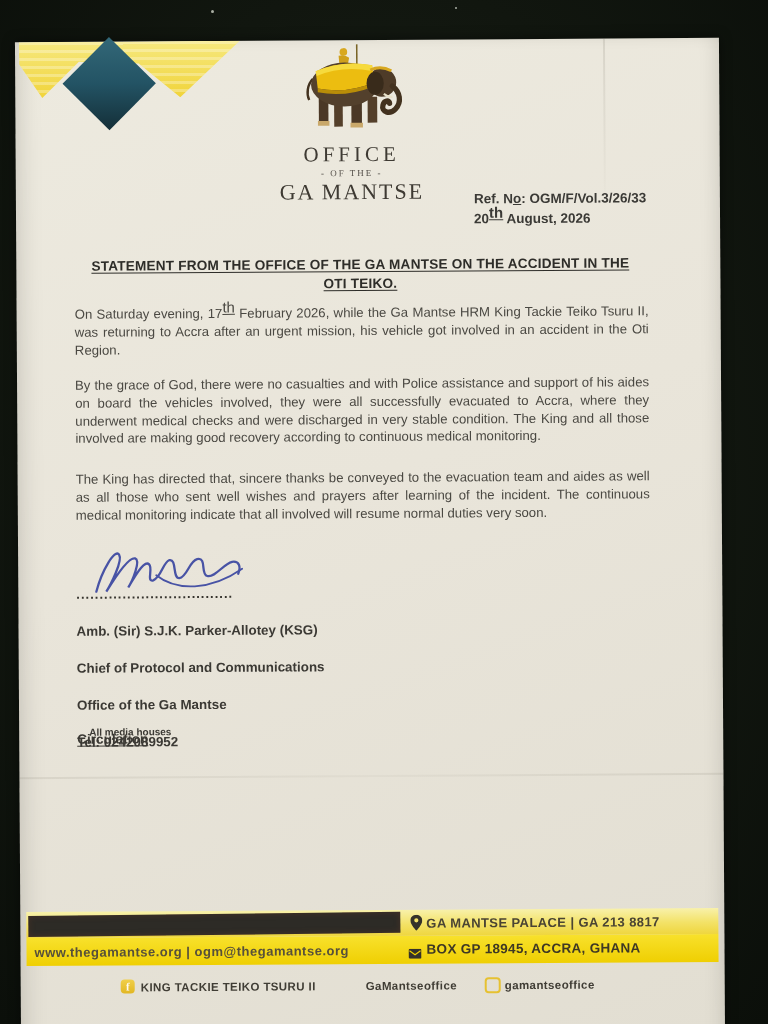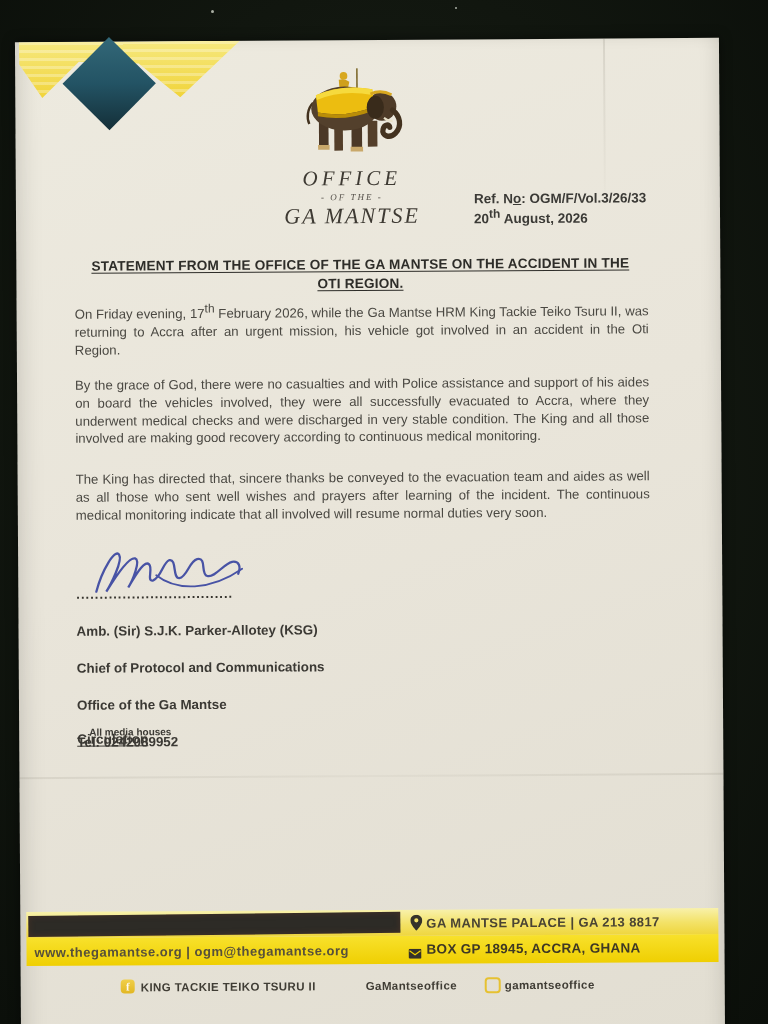--- a/index.html
+++ b/index.html
@@ -27,30 +27,30 @@
       linear-gradient(180deg,#f6e87e 0%,#eecb1d 80%);
     clip-path:polygon(0 0, 96% 0, 70% 56%, 52% 22%, 26% 20%, 10% 56%, 0 22%);
   }
   .deco-teal{
     position:absolute;left:57px;top:9px;width:66px;height:66px;
     background:linear-gradient(135deg,#336878 0%,#235364 50%,#142f38 100%);
     transform:rotate(45deg);
   }
 
   
-  .logo-wrap{position:absolute;top:28px;left:50%;transform:translateX(-16px);width:0;font-style:italic;}
+  .logo-wrap{position:absolute;top:4px;left:50%;transform:translateX(-16px);width:0;}
   .logo-inner{position:relative;left:-100px;width:200px;text-align:center;}
   .logo-inner svg{display:block;margin:0 auto;}
   .lh-office{font-family:"Liberation Serif",serif;font-size:21px;letter-spacing:4px;color:#3e3a33;margin-top:2px;}
   .lh-ofthe{font-family:"Liberation Serif",serif;font-size:9px;letter-spacing:2px;color:#55504a;margin-top:1px;}
   .lh-gamantse{font-family:"Liberation Serif",serif;font-size:22px;letter-spacing:2px;color:#3e3a33;margin-top:1px;white-space:nowrap;}
 
   .ref-block{position:absolute;left:458px;top:150px;font-size:13.5px;font-weight:600;color:#3b3a36;line-height:20px;white-space:nowrap;}
   .ref-block .u{text-decoration:underline;}
-  sup{font-size:12px;vertical-align:super;line-height:0;}
+  sup{font-size:15px;vertical-align:super;line-height:0;text-decoration:underline;}
 
   .title{position:absolute;left:54px;top:215px;width:580px;text-align:center;font-size:13.6px;font-weight:bold;color:#2e2d29;line-height:19px;letter-spacing:.2px;}
   .title span{text-decoration:underline;text-underline-offset:2px;}
 
   .para{position:absolute;left:58px;width:574px;font-size:13.2px;line-height:17.8px;color:#4a4842;text-align:justify;margin:0;}
   .p1{top:264px;} .p2{top:335px;} .p3{top:429px;}
 
   
   .sig-svg{position:absolute;left:70px;top:498px;}
   .sig-dots{position:absolute;left:58px;top:545px;font-size:13px;font-weight:bold;letter-spacing:1px;color:#35332d;white-space:nowrap;}
@@ -138,24 +138,24 @@
     </div>
   </div>
 
   <div class="ref-block">
     <div><span>Ref. N</span><span class="u">o</span><span>: OGM/F/Vol.3/26/33</span></div>
     <div><span>20</span><sup>th</sup><span> August, 2026</span></div>
   </div>
 
   <div class="title">
     <span>STATEMENT FROM THE OFFICE OF THE GA MANTSE ON THE ACCIDENT IN THE</span><br>
-    <span>OTI REGION.</span>
-  </div>
-
-  <p class="para p1"><span>On Friday evening, 17</span><sup>th</sup><span> February 2026, while the Ga Mantse HRM King Tackie Teiko Tsuru II, was returning to Accra after an urgent mission, his vehicle got involved in an accident in the Oti Region.</span></p>
+    <span>OTI TEIKO.</span>
+  </div>
+
+  <p class="para p1"><span>On Saturday evening, 17</span><sup>th</sup><span> February 2026, while the Ga Mantse HRM King Tackie Teiko Tsuru II, was returning to Accra after an urgent mission, his vehicle got involved in an accident in the Oti Region.</span></p>
   <p class="para p2">By the grace of God, there were no casualties and with Police assistance and support of his aides on board the vehicles involved, they were all successfully evacuated to Accra, where they underwent medical checks and were discharged in very stable condition. The King and all those involved are making good recovery according to continuous medical monitoring.</p>
   <p class="para p3">The King has directed that, sincere thanks be conveyed to the evacuation team and aides as well as all those who sent well wishes and prayers after learning of the incident. The continuous medical monitoring indicate that all involved will resume normal duties very soon.</p>
 
   <svg class="sig-svg" width="170" height="62" viewBox="0 0 170 62">
     <path d="M8,52 C14,30 27,9 31,15 C35,21 22,46 18,52 C28,36 41,17 47,19 C53,21 44,42 40,48 C50,31 57,21 61,25 C65,29 58,43 65,41 C73,38 75,23 81,21 C89,19 84,39 91,39 C99,38 101,22 109,20 C119,18 112,35 119,37 C127,39 135,25 144,23 C151,22 153,28 150,35" stroke="#4853a5" stroke-width="2.3" fill="none" stroke-linecap="round"></path>
     <path d="M68,36 C88,52 122,52 154,30" stroke="#4853a5" stroke-width="1.8" fill="none" stroke-linecap="round"></path>
   </svg>
   <div class="sig-dots">..................................</div>
   <div class="sig-name">
     <div class="sig-line">Amb. (Sir) S.J.K. Parker-Allotey (KSG)</div>

